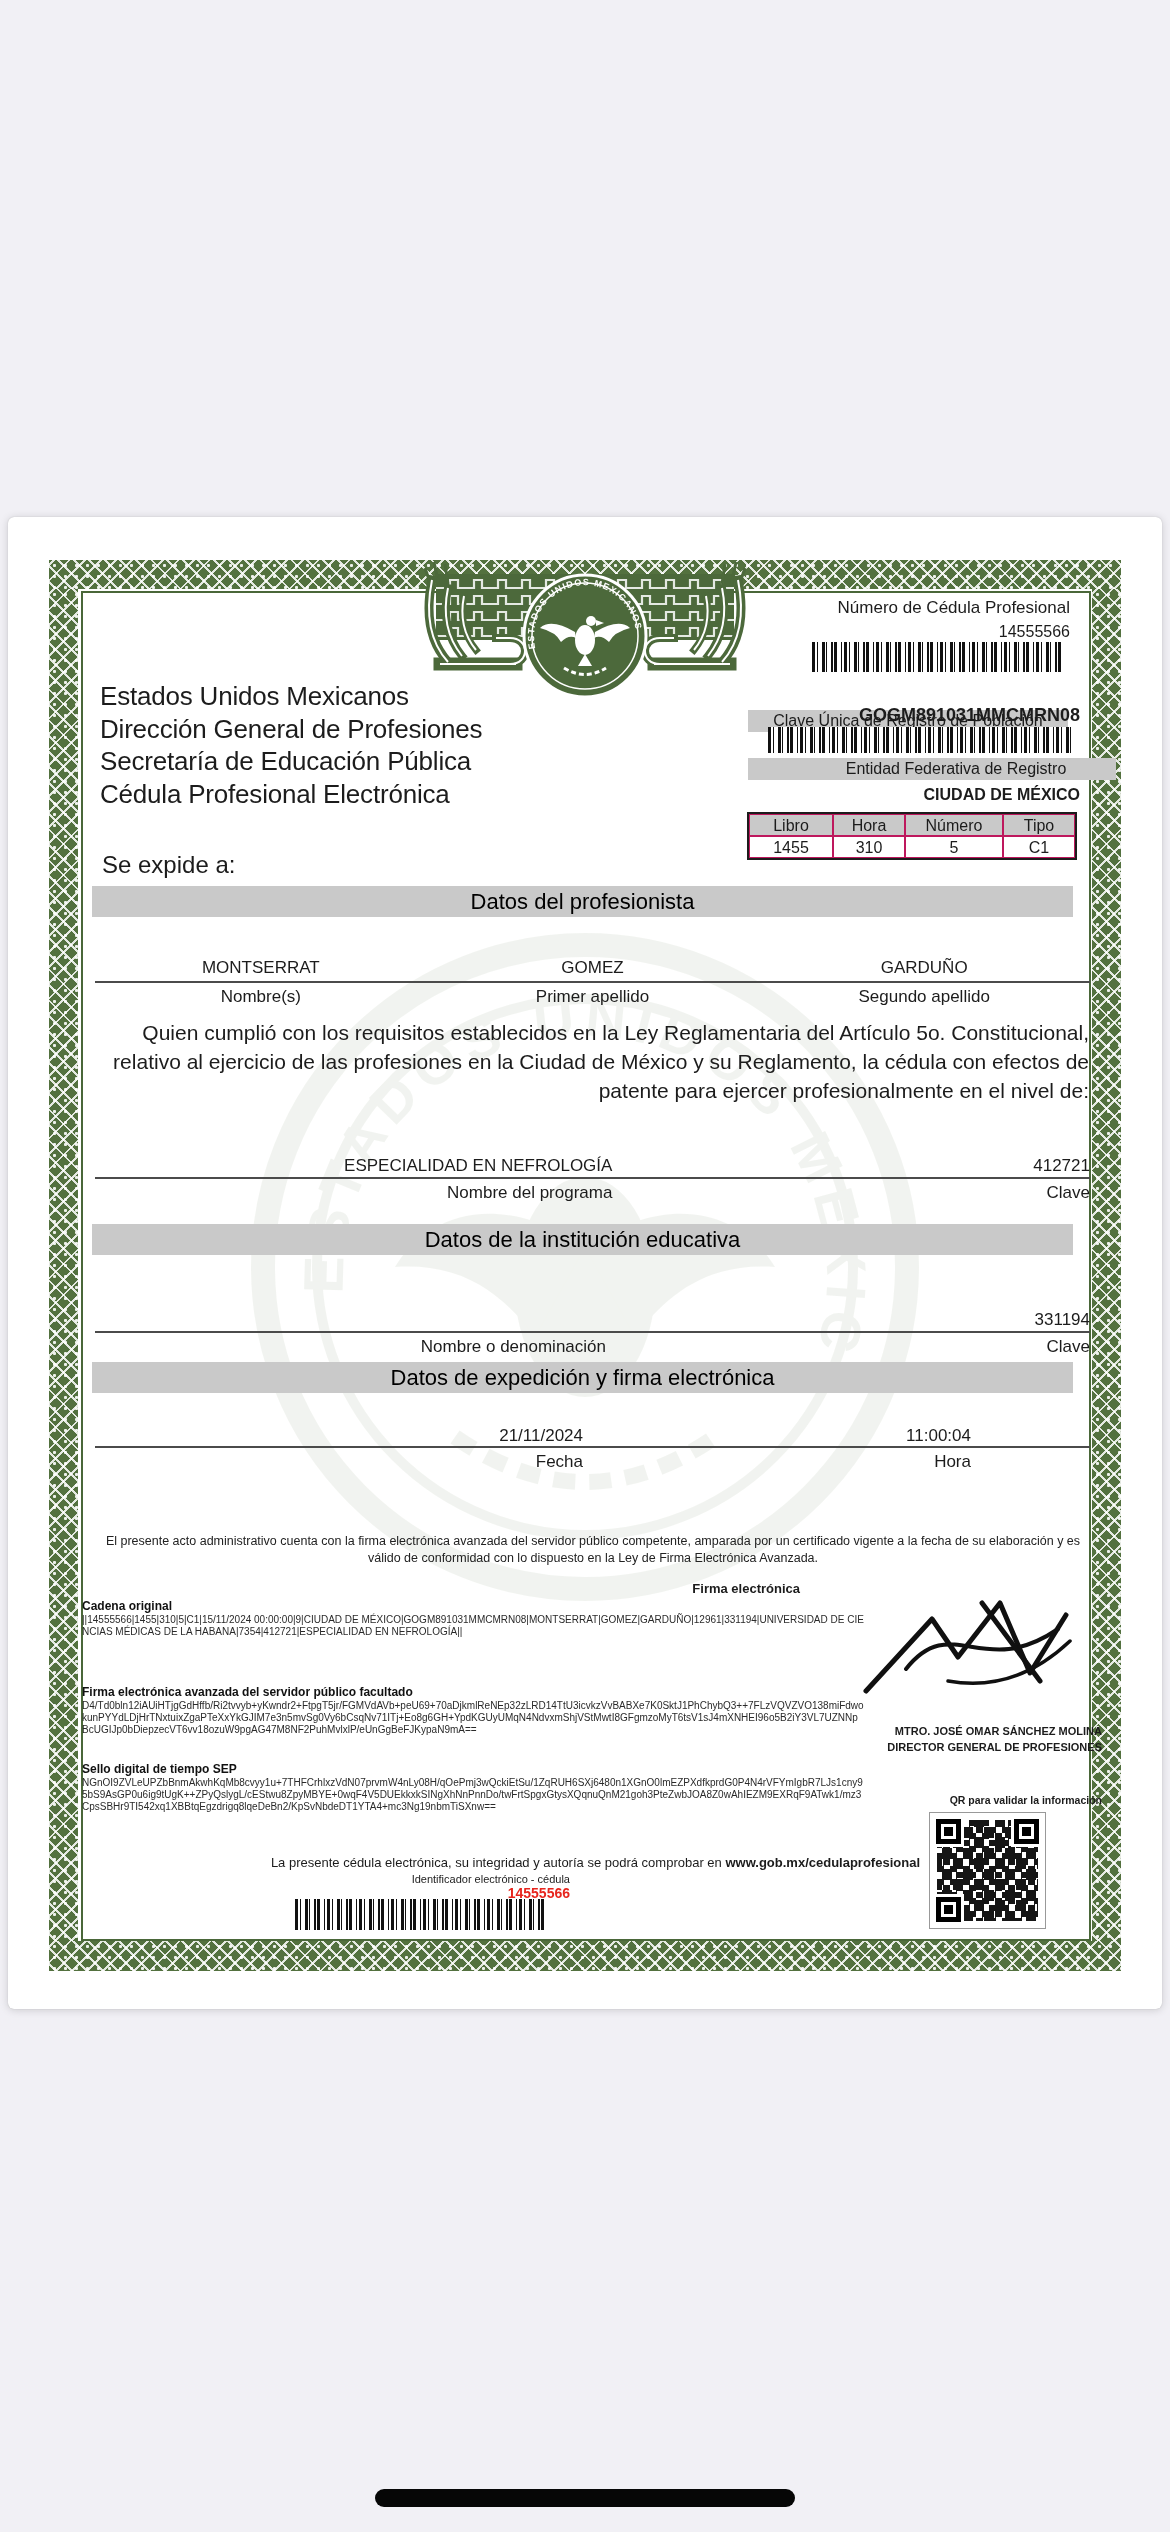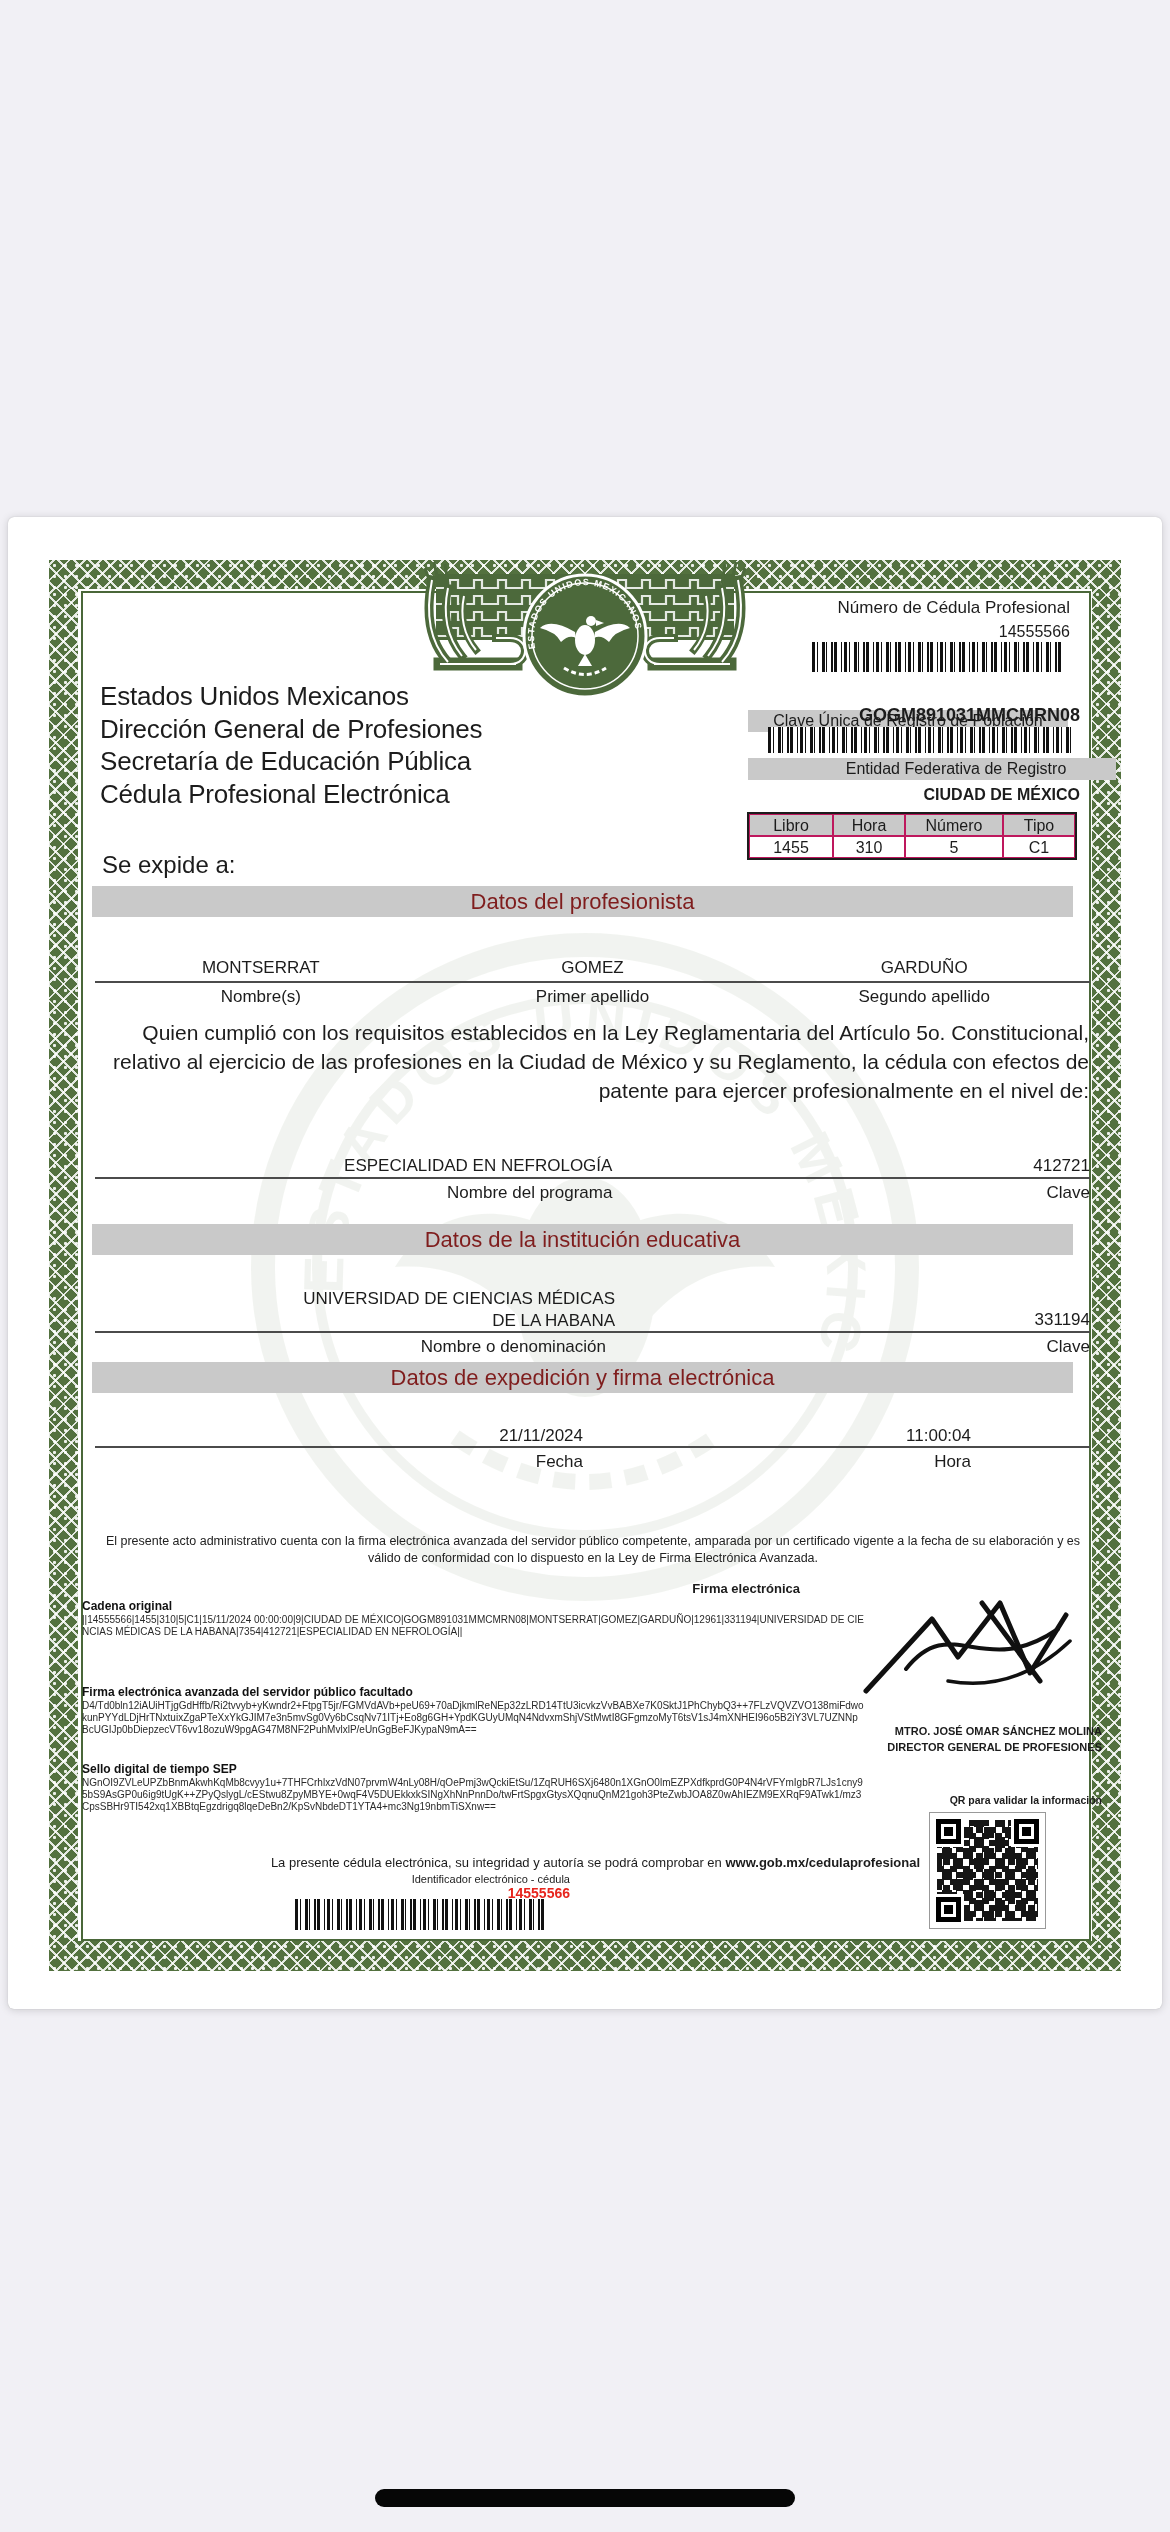--- a/index.html
+++ b/index.html
@@ -30,21 +30,21 @@
   .orn-left{left:41px;top:72px;width:29px;height:1352px;}
   .orn-right{left:1084px;top:72px;width:29px;height:1352px;}
   .frame-line{left:73px;top:74px;width:1006px;height:1346px;border:2px solid #4a6739;}
   
   .c{text-align:right;}
   .b{font-weight:bold;}
   .heading-block{left:92px;top:163px;width:620px;font-size:26px;line-height:32.5px;letter-spacing:-.2px;}
   .se-expide{left:94px;top:334px;font-size:24px;}
   .band{
     background:#c9c9c9;height:31px;line-height:31px;text-align:center;
-    font-size:22px;color:#7f1d1d;left:84px;width:981px;
+    font-size:22px;color:#000000;left:84px;width:981px;
   }
   .gray-mini-band{
     background:#c9c9c9;height:22px;line-height:22px;text-align:center;
     font-size:16px;left:740px;width:320px;color:#1b1b1b;
   }
   .underline-row{left:87px;width:995px;height:2px;background:#4b4b4b;}
   .val{font-size:17px;}
   .lab{font-size:17px;}
   .cols3{left:87px;width:995px;display:flex;}
   .cols3>div{flex:1;text-align:center;}
@@ -236,21 +236,20 @@
     <div class="val c" style="flex:0 0 48%;">412721</div>
   </div>
   <div class="abs underline-row" style="top:660px;"></div>
   <div class="abs" style="left:87px;top:666px;width:995px;display:flex;">
     <div class="lab c" style="flex:0 0 52%;">Nombre del programa</div>
     <div class="lab c" style="flex:0 0 48%;">Clave</div>
   </div>
 
   <div class="abs band" style="top:707px;">Datos de la institución educativa</div>
 
-  <div class="abs val c" style="left:277px;top:771px;width:330px;line-height:22px;">UNIVERSIDAD DE CIENCIAS MÉDICAS DE LA HABANA</div>
   <div class="abs val c" style="left:664px;top:793px;width:418px;">331194</div>
   <div class="abs underline-row" style="top:814px;"></div>
   <div class="abs lab c" style="left:98px;top:820px;width:500px;">Nombre o denominación</div>
   <div class="abs lab c" style="left:664px;top:820px;width:418px;">Clave</div>
 
   <div class="abs band" style="top:845px;">Datos de expedición y firma electrónica</div>
 
   <div class="abs val c" style="left:87px;top:909px;width:488px;">21/11/2024</div>
   <div class="abs val c" style="left:575px;top:909px;width:388px;">11:00:04</div>
   <div class="abs underline-row" style="top:929px;"></div>

